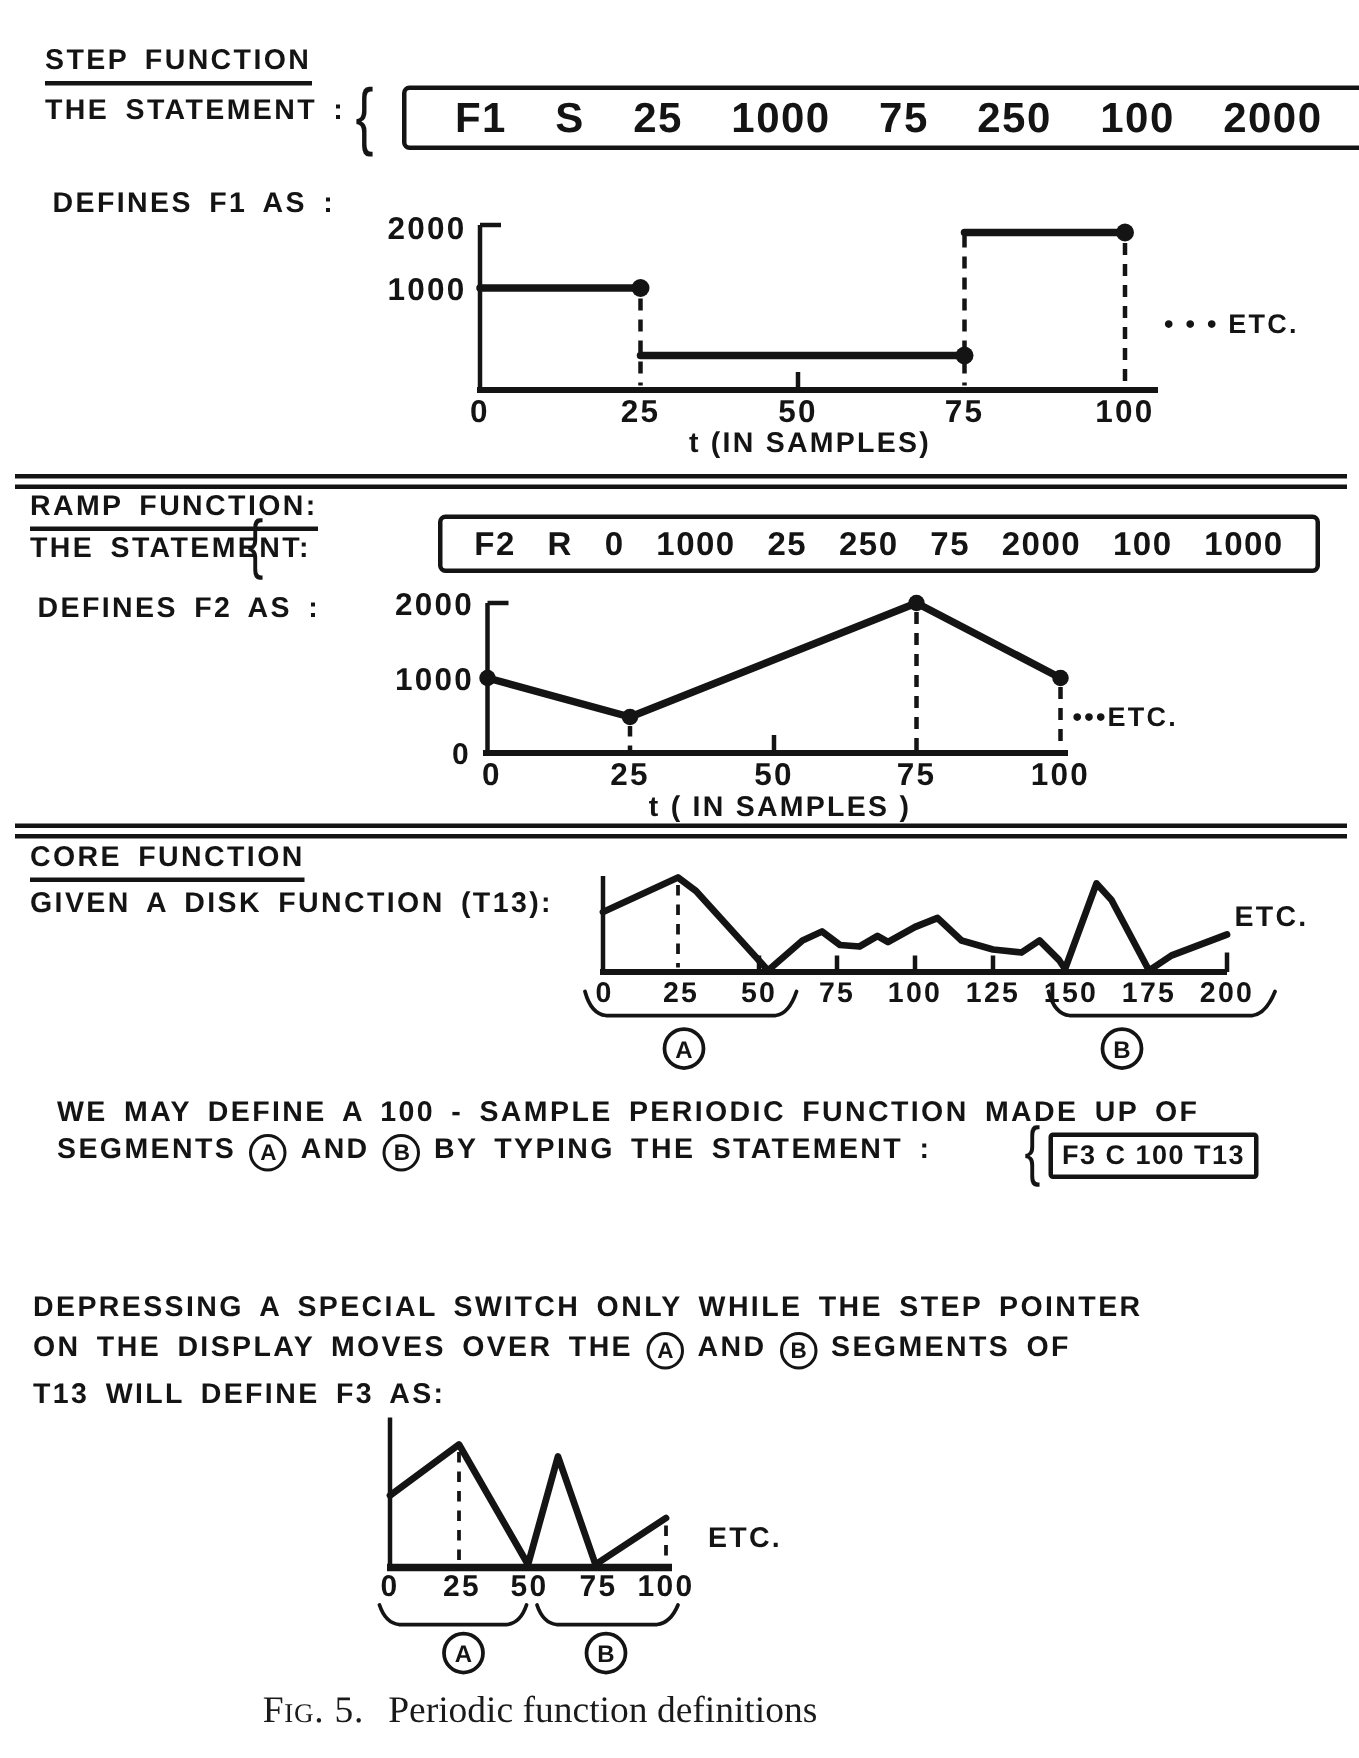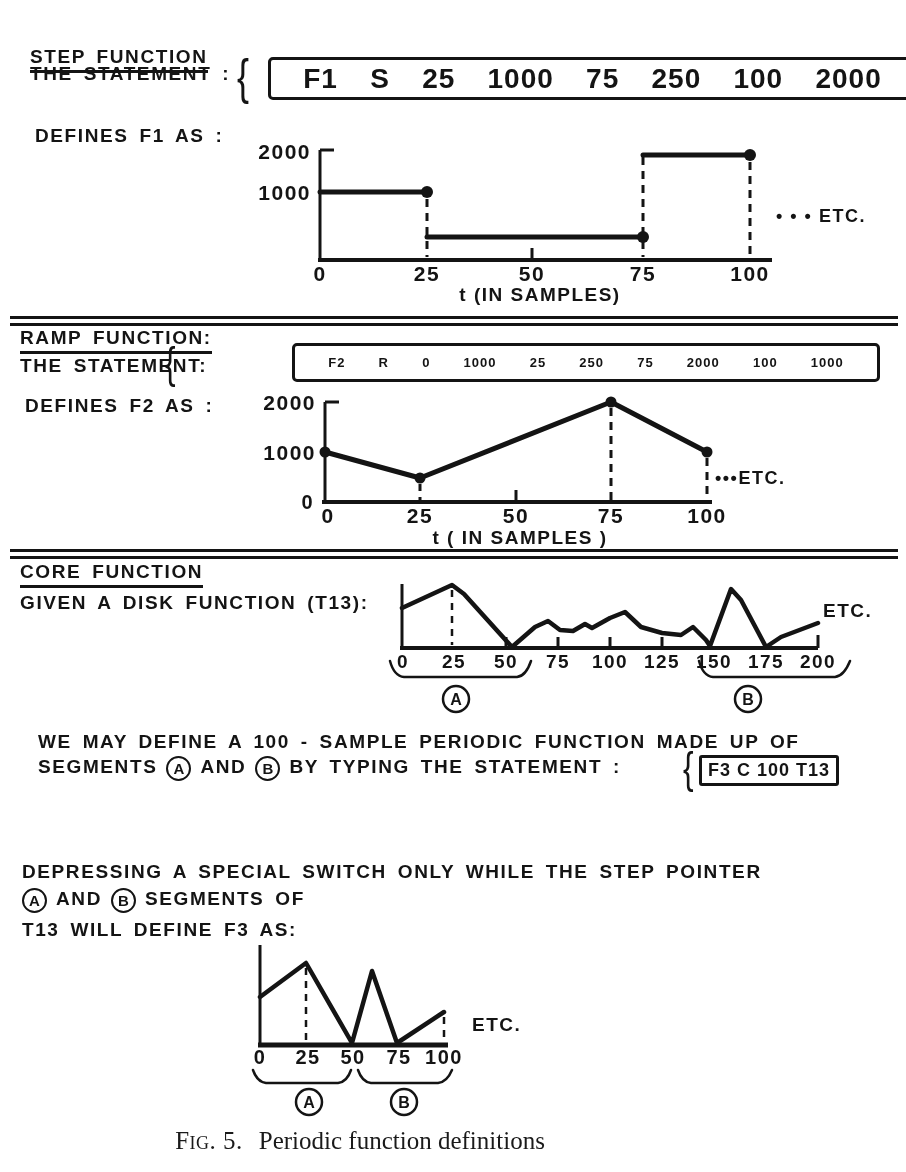--- a/index.html
+++ b/index.html
@@ -113,41 +113,41 @@
       <text x="444" y="1064" font-size="20" text-anchor="middle" letter-spacing="1.5">100</text>
       <text x="472" y="1031" font-size="19" text-anchor="start" letter-spacing="1.5">ETC.</text>
       <path d="M253,1070 Q257,1082 266,1083 L338,1083 Q347,1082 351,1070" fill="none" stroke="#141414" stroke-width="2.5" stroke-linecap="round"></path>
       <path d="M358,1070 Q362,1082 371,1083 L438,1083 Q447,1082 452,1070" fill="none" stroke="#141414" stroke-width="2.5" stroke-linecap="round"></path>
       <circle cx="309" cy="1102" r="13" fill="none" stroke="#141414" stroke-width="2.5"></circle>
       <text x="309" y="1108" font-size="16" text-anchor="middle" letter-spacing="0">A</text>
       <circle cx="404" cy="1102" r="13" fill="none" stroke="#141414" stroke-width="2.5"></circle>
       <text x="404" y="1108" font-size="16" text-anchor="middle" letter-spacing="0">B</text>
     </svg>
 
-  <div class="hd u" style="left:30px;top:46px">STEP FUNCTION</div>
+  <div class="hd u" style="left:30px;top:30px">STEP FUNCTION</div>
   <div class="hd" style="left:30px;top:63px">THE STATEMENT :</div>
   <div class="brace" style="left:237px;top:52px;font-size:50px">{</div>
   <div class="sbox" style="left:268px;top:57px;width:649px;height:43px;font-size:28px">
       <span>F1</span>
       <span>S</span>
       <span>25</span>
       <span>1000</span>
       <span>75</span>
       <span>250</span>
       <span>100</span>
       <span>2000</span>
     </div>
   <div class="hd" style="left:35px;top:125px">DEFINES F1 AS :</div>
 
   <div class="dbl" style="left:10px;top:316px;width:888px"></div>
 
   <div class="hd u" style="left:20px;top:327px">RAMP FUNCTION:</div>
   <div class="hd" style="left:20px;top:355px">THE STATEMENT:</div>
   <div class="brace" style="left:165px;top:341px;font-size:44px">{</div>
-  <div class="sbox" style="left:292px;top:343px;width:588px;height:39px;font-size:13px">
+  <div class="sbox" style="left:292px;top:343px;width:588px;height:39px;font-size:22px">
       <span>F2</span>
       <span>R</span>
       <span>0</span>
       <span>1000</span>
       <span>25</span>
       <span>250</span>
       <span>75</span>
       <span>2000</span>
       <span>100</span>
       <span>1000</span>
@@ -170,20 +170,21 @@
   <div class="brace" style="left:683px;top:746px;font-size:44px">{</div>
   <div class="sbox" style="left:699px;top:755px;width:140px;height:31px;font-size:18px;border-width:3px;border-radius:3px">
       <span>F3</span>
       <span>C</span>
       <span>100</span>
       <span>T13</span>
     </div>
 
   <div class="hd" style="left:22px;top:861px">DEPRESSING A SPECIAL SWITCH ONLY WHILE THE STEP POINTER</div>
   <div class="line" style="left:22px;top:888px">
+    <span>ON THE DISPLAY MOVES OVER THE</span>
     <span class="circ">A</span>
     <span>AND</span>
     <span class="circ">B</span>
     <span>SEGMENTS OF</span>
   </div>
   <div class="hd" style="left:22px;top:919px">T13 WILL DEFINE F3 AS:</div>
 
   <div class="caption">
     <span class="figlabel">Fig. 5.</span><span>Periodic function definitions</span>
   </div>

